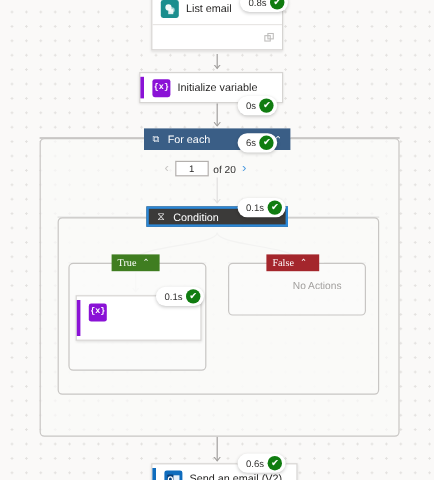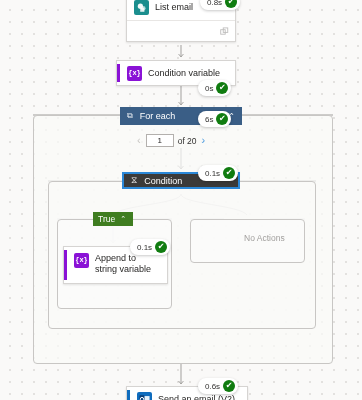--- a/index.html
+++ b/index.html
@@ -61,20 +61,21 @@
 
   
   .scope-body{position:absolute;border:1px solid #c8c6c4;border-radius:4px;
               background:rgba(250,249,248,0.72);box-sizing:border-box;}
 
   
   .branch{
     position:absolute;height:14px;display:flex;align-items:center;
     padding:0 5px;gap:5px;color:#fff;font-size:8.5px;z-index:5;cursor:pointer;
     box-sizing:border-box;
+    font-family:Liberation Serif, serif;
   }
   .branch.true{background:#3f7d20;}
   .branch.false{background:#a4262c;}
   .branch .chev{font-size:7px;}
 
   .branch-body{position:absolute;border:1px solid #c8c6c4;border-radius:4px;
                background:rgba(252,252,251,0.55);box-sizing:border-box;}
   .no-actions{position:absolute;color:#a19f9d;font-size:8.5px;}
 
   
@@ -159,21 +160,21 @@
   </div>
   <div class="badge" style="left:200px;top:-6px;">
     <span>0.8s</span>
     <span class="tick">✔</span>
   </div>
 
   <div class="card" style="left:116px;top:60px;width:120px;height:26px;">
     <div class="card-accent" style="background:#8a12d6;"></div>
     <div class="card-row" style="padding-left:10px;">
       <span class="cicon ic-variable">{x}</span>
-      <span class="card-title">Condition variable</span>
+      <span class="card-title">Initialize variable</span>
     </div>
   </div>
   <div class="badge" style="left:198px;top:52px;margin-top:28px;">
     <span>0s</span>
     <span class="tick">✔</span>
   </div>
 
   <div class="scope-head foreach-head" style="left:120px;top:107px;width:122px;">
     <span style="font-size:8px;opacity:.9;">⧉</span>
     <span>For each</span>
@@ -199,27 +200,30 @@
   <div class="badge" style="left:198px;top:165px;">
     <span>0.1s</span>
     <span class="tick">✔</span>
   </div>
 
   <div class="branch true" style="left:93px;top:212px;width:40px;">
     <span>True</span>
     <span class="chev">⌃</span>
   </div>
 
+  <div class="branch false" style="left:222px;top:212px;width:44px;">
+    <span>False</span>
+    <span class="chev">⌃</span>
+  </div>
   <div class="no-actions" style="left:222px;top:233px;padding-left:22px;">No Actions</div>
 
   <div class="card" style="left:63px;top:246px;width:105px;height:38px;">
     <div class="card-accent" style="background:#8a12d6;"></div>
     <div class="card-row" style="padding-left:10px;align-items:flex-start;padding-top:6px;">
       <span class="cicon ic-variable">{x}</span>
-      <span class="card-title" style="max-width:72px;">Append to string variable</span>
     </div>
   </div>
   <div class="badge" style="left:130px;top:239px;">
     <span>0.1s</span>
     <span class="tick">✔</span>
   </div>
 
   <div class="card" style="left:126px;top:386px;width:122px;height:26px;">
     <div class="card-accent" style="background:#0f6cbd;"></div>
     <div class="card-row" style="padding-left:10px;">

